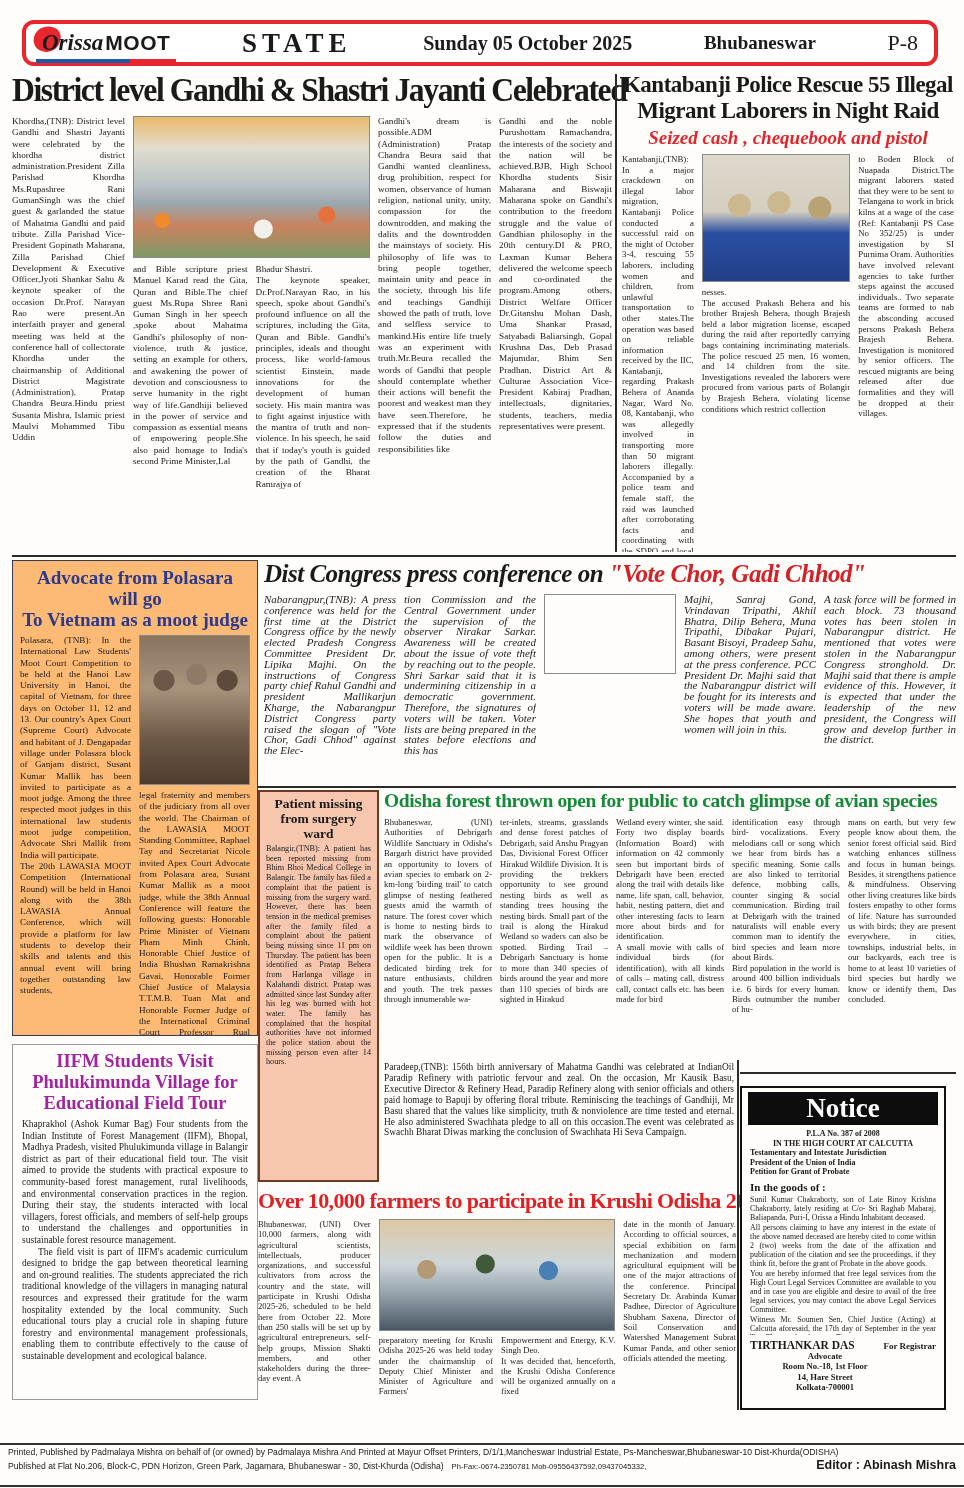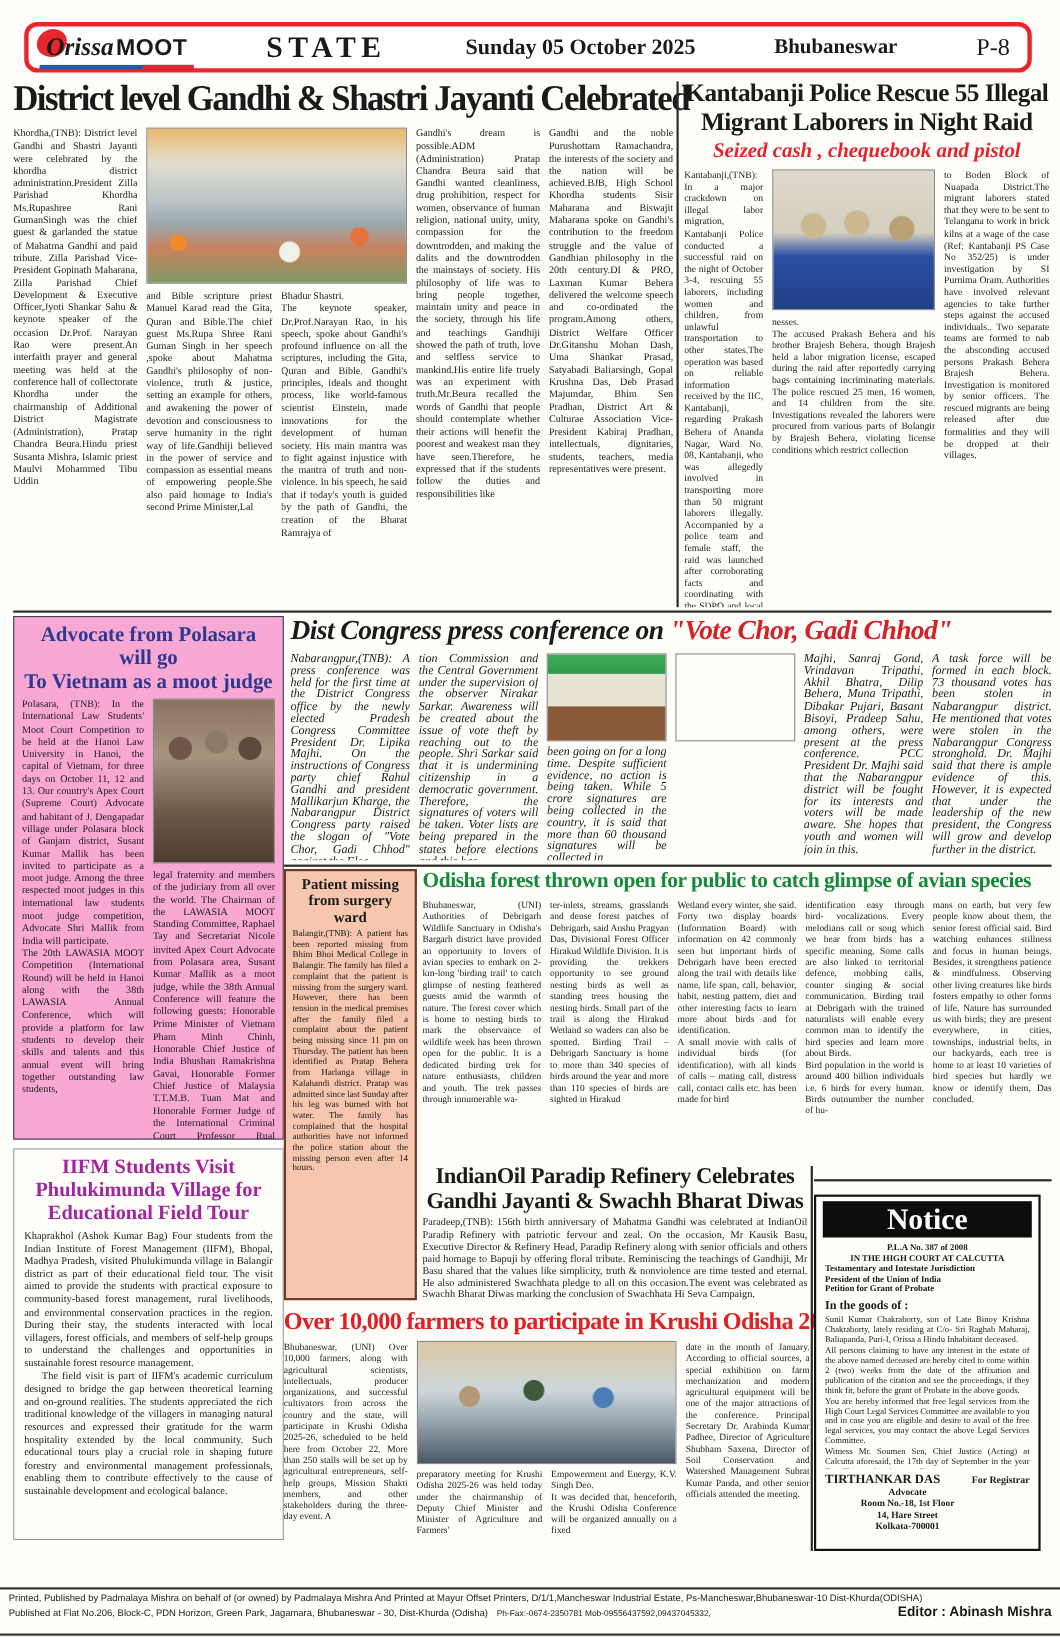--- a/index.html
+++ b/index.html
@@ -51,21 +51,21 @@
   .kanta-body{height:398px;}
   .kanta-body .ncol{font-size:8.8px;line-height:10.6px;}
   .photo-police{height:128px;margin-bottom:5px;background:
     radial-gradient(circle at 25% 40%,#cbb88e 11px,transparent 12px),
     radial-gradient(circle at 52% 38%,#cbb88e 11px,transparent 12px),
     radial-gradient(circle at 80% 42%,#b9a275 11px,transparent 12px),
     linear-gradient(180deg,#ded9cc 0%,#d4cec0 45%,#2a4fa3 62%,#223f86 100%);}
 
   
   .art-adv{position:absolute;left:12px;top:560px;width:246px;height:476px;
-    border:1.5px solid #3a3a55;box-sizing:border-box;padding:6px 7px;background:#f9a8d4;}
+    border:1.5px solid #3a3a55;box-sizing:border-box;padding:6px 7px;background:#fdba74;}
   .adv-head{color:#2b3a8f;font-weight:bold;font-size:19px;text-align:center;line-height:21px;margin-bottom:5px;}
   .adv-body{height:402px;}
   .photo-adv{height:150px;margin-bottom:5px;background:
     radial-gradient(circle at 22% 30%,#6e5748 10px,transparent 11px),
     radial-gradient(circle at 52% 26%,#8e7a66 10px,transparent 11px),
     radial-gradient(circle at 80% 30%,#5d4a3c 10px,transparent 11px),
     linear-gradient(180deg,#8a7460 0%,#a8937d 35%,#6d5846 70%,#4e3c2e 100%);}
 
   
   .art-cong{position:absolute;left:264px;top:560px;width:692px;height:224px;}
@@ -211,24 +211,20 @@
         <div class="ncol" style="flex:1;">legal fraternity and members of the judiciary from all over the world. The Chairman of the LAWASIA MOOT Standing Committee, Raphael Tay and Secretariat Nicole invited Apex Court Advocate from Polasara area, Susant Kumar Mallik as a moot judge, while the 38th Annual Conference will feature the following guests: Honorable Prime Minister of Vietnam Pham Minh Chinh, Honorable Chief Justice of India Bhushan Ramakrishna Gavai, Honorable Former Chief Justice of Malaysia T.T.M.B. Tuan Mat and Honorable Former Judge of the International Criminal Court Professor Rual Pangalangan are scheduled to attend.</div>
       </div>
     </div>
   </div>
 
   <div class="art-cong">
     <div class="cong-head"><span>Dist Congress press conference on </span><span class="red">"Vote Chor, Gadi Chhod"</span></div>
     <div class="colset cong-body">
       <div class="ncol">Nabarangpur,(TNB): A press conference was held for the first time at the District Congress office by the newly elected Pradesh Congress Committee President Dr. Lipika Majhi. On the instructions of Congress party chief Rahul Gandhi and president Mallikarjun Kharge, the Nabarangpur District Congress party raised the slogan of "Vote Chor, Gadi Chhod" against the Elec-</div>
       <div class="ncol">tion Commission and the Central Government under the supervision of the observer Nirakar Sarkar. Awareness will be created about the issue of vote theft by reaching out to the people. Shri Sarkar said that it is undermining citizenship in a democratic government. Therefore, the signatures of voters will be taken. Voter lists are being prepared in the states before elections and this has</div>
-      <div style="flex:1;display:flex;flex-direction:column;min-width:0;">
-        <div class="photo photo-cong1"></div>
-        <div class="ncol" style="flex:1;">been going on for a long time. Despite sufficient evidence, no action is being taken. While 5 crore signatures are being collected in the country, it is said that more than 60 thousand signatures will be collected in</div>
-      </div>
       <div style="flex:1;display:flex;flex-direction:row;min-width:0;">
         <div class="photo photo-cong2"></div>
         <div class="ncol" style="flex:1;">Nabarangpur district. Everyone has the right to vote based on constitutional rights. This will be taken in Nabarangpur by the 12th of this month. The party will reach every village. Former MLAs Bhujbal</div>
       </div>
       <div class="ncol">Majhi, Sanraj Gond, Vrindavan Tripathi, Akhil Bhatra, Dilip Behera, Muna Tripathi, Dibakar Pujari, Basant Bisoyi, Pradeep Sahu, among others, were present at the press conference. PCC President Dr. Majhi said that the Nabarangpur district will be fought for its interests and voters will be made aware. She hopes that youth and women will join in this.</div>
       <div class="ncol">A task force will be formed in each block. 73 thousand votes has been stolen in Nabarangpur district. He mentioned that votes were stolen in the Nabarangpur Congress stronghold. Dr. Majhi said that there is ample evidence of this. However, it is expected that under the leadership of the new president, the Congress will grow and develop further in the district.</div>
     </div>
   </div>
 
   <div class="hrule" style="left:258px;top:786px;width:698px;"></div>
@@ -253,24 +249,20 @@
 
   <div class="art-iifm">
     <div class="iifm-head">IIFM Students Visit Phulukimunda Village for Educational Field Tour</div>
     <div class="iifm-body">
       <p>Khaprakhol (Ashok Kumar Bag) Four students from the Indian Institute of Forest Management (IIFM), Bhopal, Madhya Pradesh, visited Phulukimunda village in Balangir district as part of their educational field tour. The visit aimed to provide the students with practical exposure to community-based forest management, rural livelihoods, and environmental conservation practices in the region. During their stay, the students interacted with local villagers, forest officials, and members of self-help groups to understand the challenges and opportunities in sustainable forest resource management.</p>
       <p>The field visit is part of IIFM's academic curriculum designed to bridge the gap between theoretical learning and on-ground realities. The students appreciated the rich traditional knowledge of the villagers in managing natural resources and expressed their gratitude for the warm hospitality extended by the local community. Such educational tours play a crucial role in shaping future forestry and environmental management professionals, enabling them to contribute effectively to the cause of sustainable development and ecological balance.</p>
     </div>
   </div>
 
   <div class="art-ioc">
-    <div class="ioc-head">
-      <span>IndianOil Paradip Refinery Celebrates</span><br>
-      <span>Gandhi Jayanti &amp; Swachh Bharat Diwas</span>
-    </div>
     <div class="ioc-body">Paradeep,(TNB): 156th birth anniversary of Mahatma Gandhi was celebrated at IndianOil Paradip Refinery with patriotic fervour and zeal. On the occasion, Mr Kausik Basu, Executive Director &amp; Refinery Head, Paradip Refinery along with senior officials and others paid homage to Bapuji by offering floral tribute. Reminiscing the teachings of Gandhiji, Mr Basu shared that the values like simplicity, truth &amp; nonviolence are time tested and eternal. He also administered Swachhata pledge to all on this occasion.The event was celebrated as Swachh Bharat Diwas marking the conclusion of Swachhata Hi Seva Campaign.</div>
   </div>
 
   <div class="art-krushi">
     <div class="krushi-head">Over 10,000 farmers to participate in Krushi Odisha 2025</div>
     <div class="colset krushi-body">
       <div class="ncol">Bhubaneswar, (UNI) Over 10,000 farmers, along with agricultural scientists, intellectuals, producer organizations, and successful cultivators from across the country and the state, will participate in Krushi Odisha 2025-26, scheduled to be held here from October 22. More than 250 stalls will be set up by agricultural entrepreneurs, self-help groups, Mission Shakti members, and other stakeholders during the three-day event. A</div>
       <div style="flex:2.1;display:flex;flex-direction:column;min-width:0;">
         <div class="photo photo-krushi"></div>
         <div class="colset" style="flex:1;min-height:0;">

